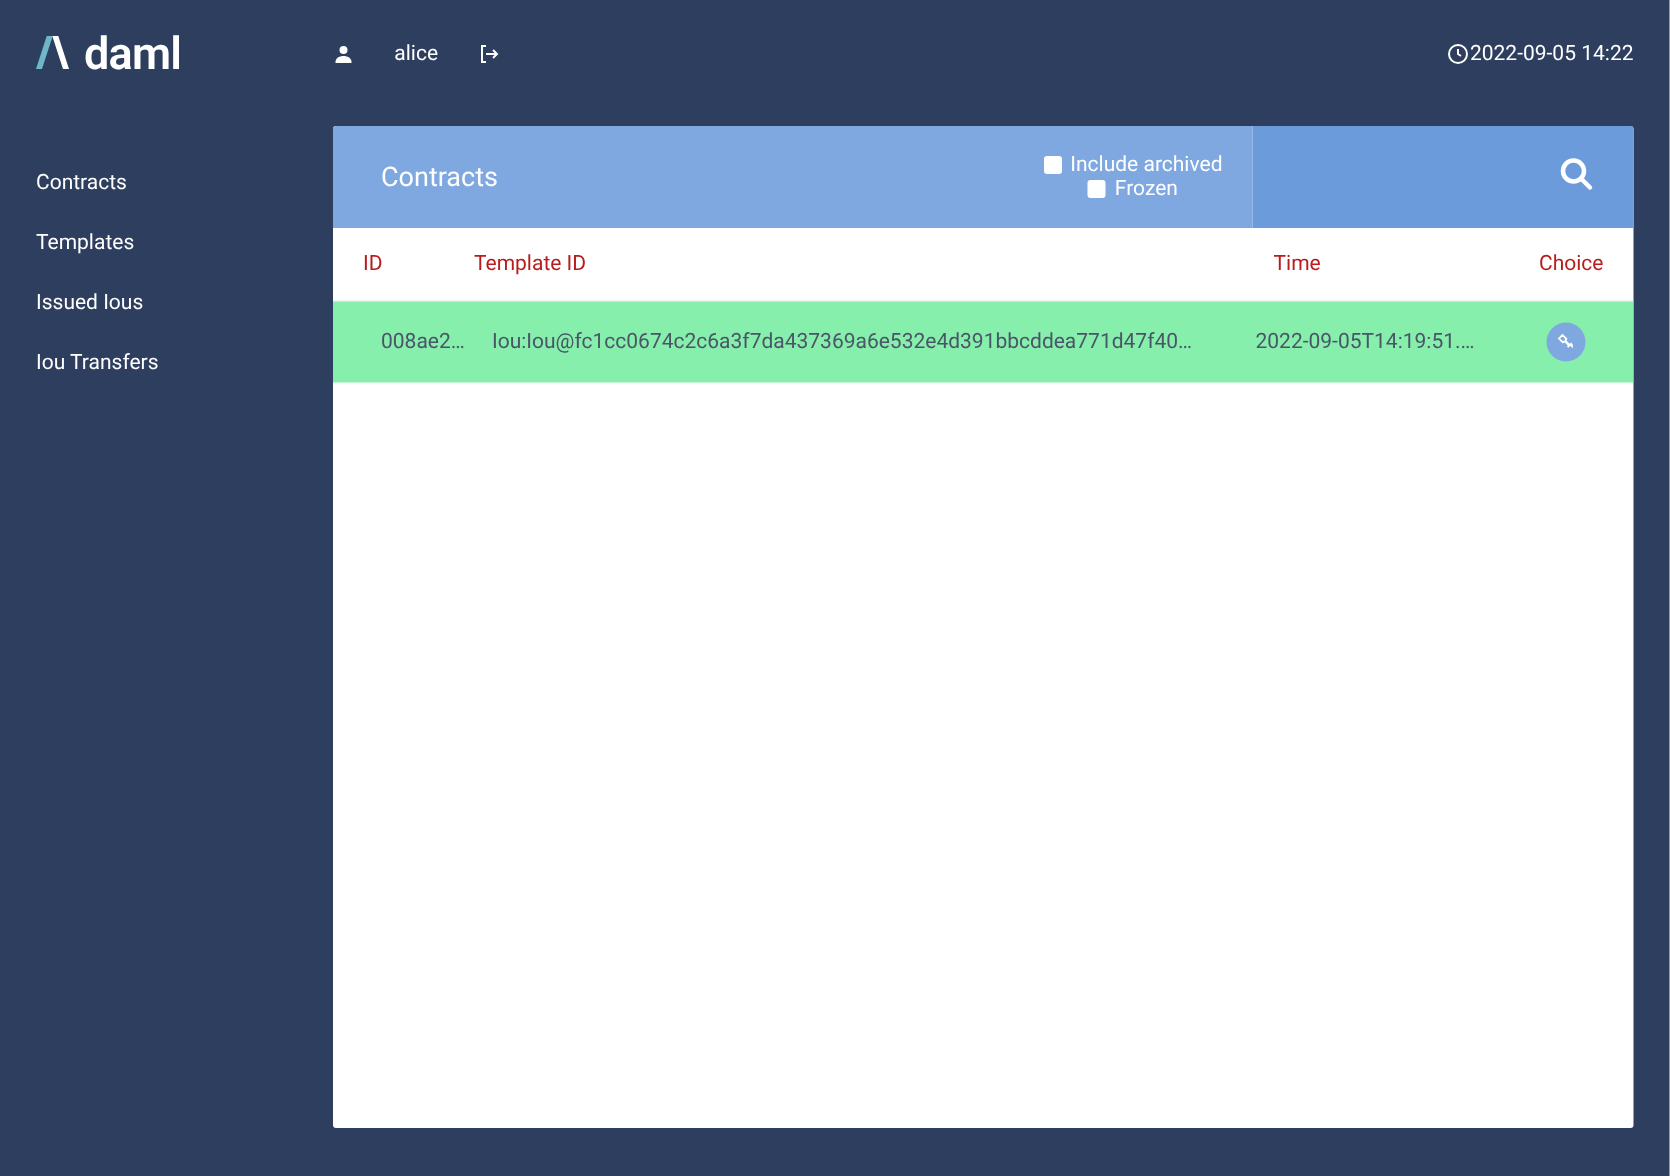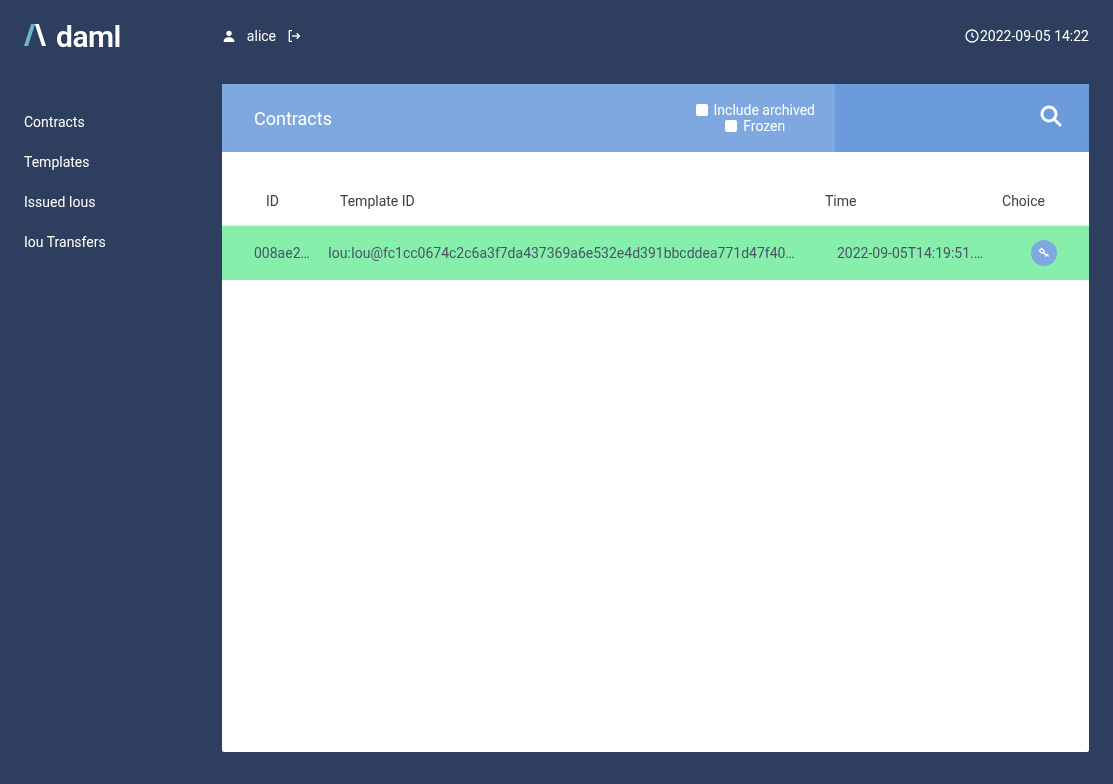--- a/index.html
+++ b/index.html
@@ -54,21 +54,21 @@
       top: 0;
       width: 4px;
       height: 22px;
       background: #fff;
       transform: skewX(18deg);
       transform-origin: bottom right;
     }
     .user-area {
       display: flex;
       align-items: center;
-      gap: 10px;
+      gap: 26px;
       font-size: 14px;
     }
     .icon-sm {
       width: 16px;
       height: 16px;
       display: inline-flex;
       align-items: center;
       justify-content: center;
     }
     .topbar-right {
@@ -144,25 +144,24 @@
       display: flex;
       align-items: center;
       justify-content: flex-end;
       padding-right: 26px;
     }
     .search-icon {
       color: #fff;
     }
     .table-header {
       display: flex;
-      padding: 16px 44px;
-      color: #404040;
+      padding: 16px 20px;
+      color: #b91c1c;
       font-size: 14px;
       border-bottom: 1px solid #f0f0f0;
-      margin-top: 25px;
     }
     .col-id { width: 74px; flex-shrink: 0; }
     .col-template { flex: 1; min-width: 0; }
     .col-time { width: 160px; flex-shrink: 0; }
     .col-choice { width: 60px; flex-shrink: 0; text-align: right; }
     .table-row {
       display: flex;
       padding: 14px 32px;
       align-items: center;
       font-size: 14px;

